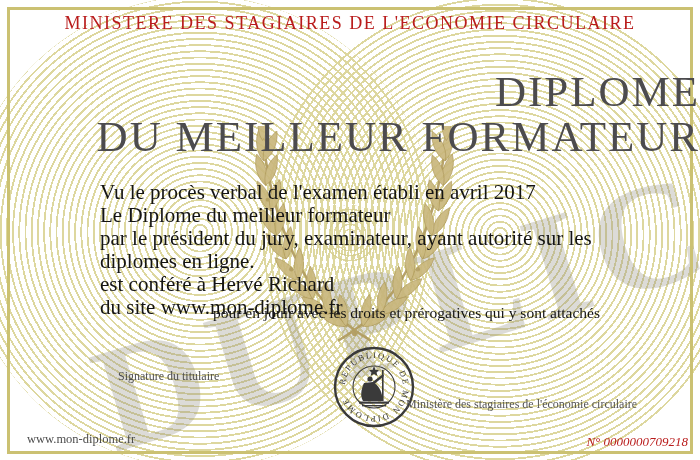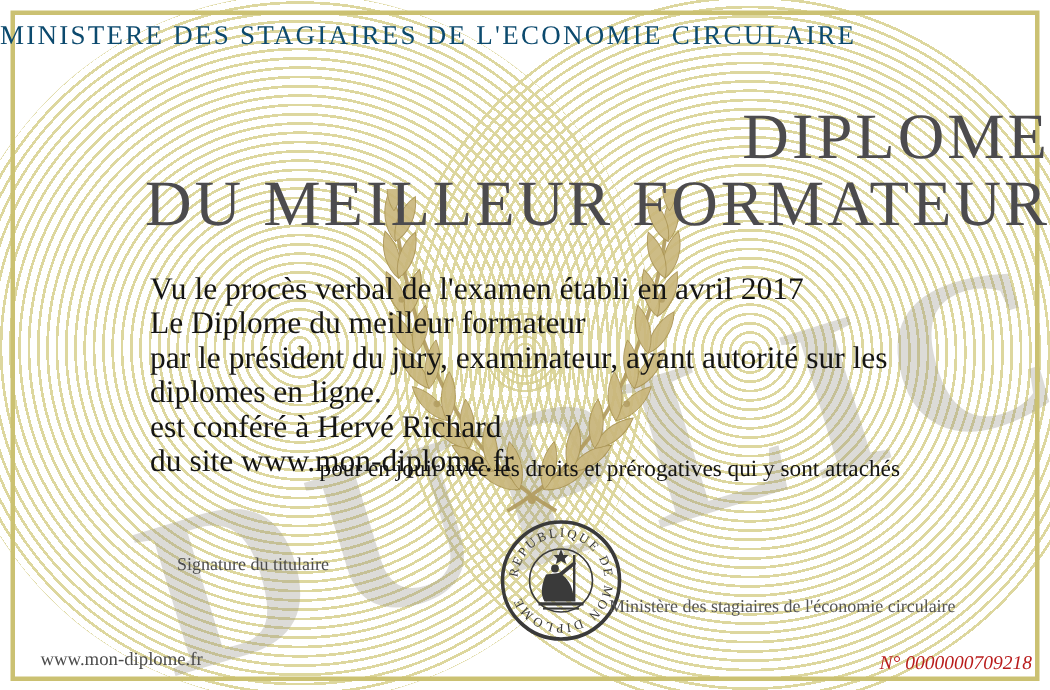--- a/index.html
+++ b/index.html
@@ -27,22 +27,22 @@
     color:rgba(150,146,134,0.33);
     transform:rotate(-17deg);transform-origin:0 0;
     pointer-events:none;line-height:1;
   }
   
   .frame{
     position:absolute;left:7px;top:7px;right:7px;bottom:6px;
     border:3px solid #cbc172;pointer-events:none;
   }
   .header-line{
-    position:absolute;left:0;top:13px;width:100%;
-    font-size:18px;letter-spacing:1.5px;color:#0c4a6e;
+    position:absolute;left:0;top:13px;width:100%;text-align:center;
+    font-size:18px;letter-spacing:1.5px;color:#b91c1c;
   }
   .title{
     position:absolute;left:0;top:70px;width:100%;text-align:right;
     color:#4c4b4e;line-height:1.04;
   }
   .title .line1{font-size:43px;letter-spacing:2px;}
   .title .line2{font-size:43px;letter-spacing:2px;}
   .body-block{
     position:absolute;left:68px;top:181px;width:560px;
     font-size:21px;color:#141414;line-height:23px;margin-left:32px;

